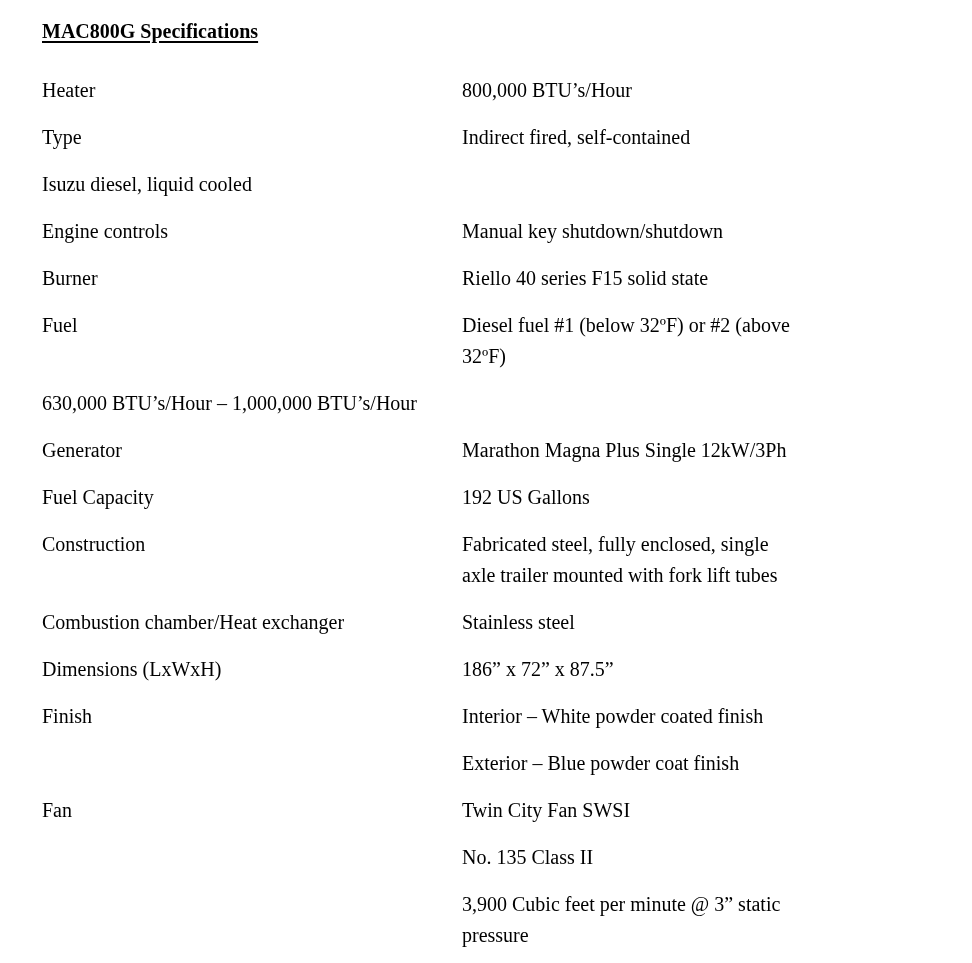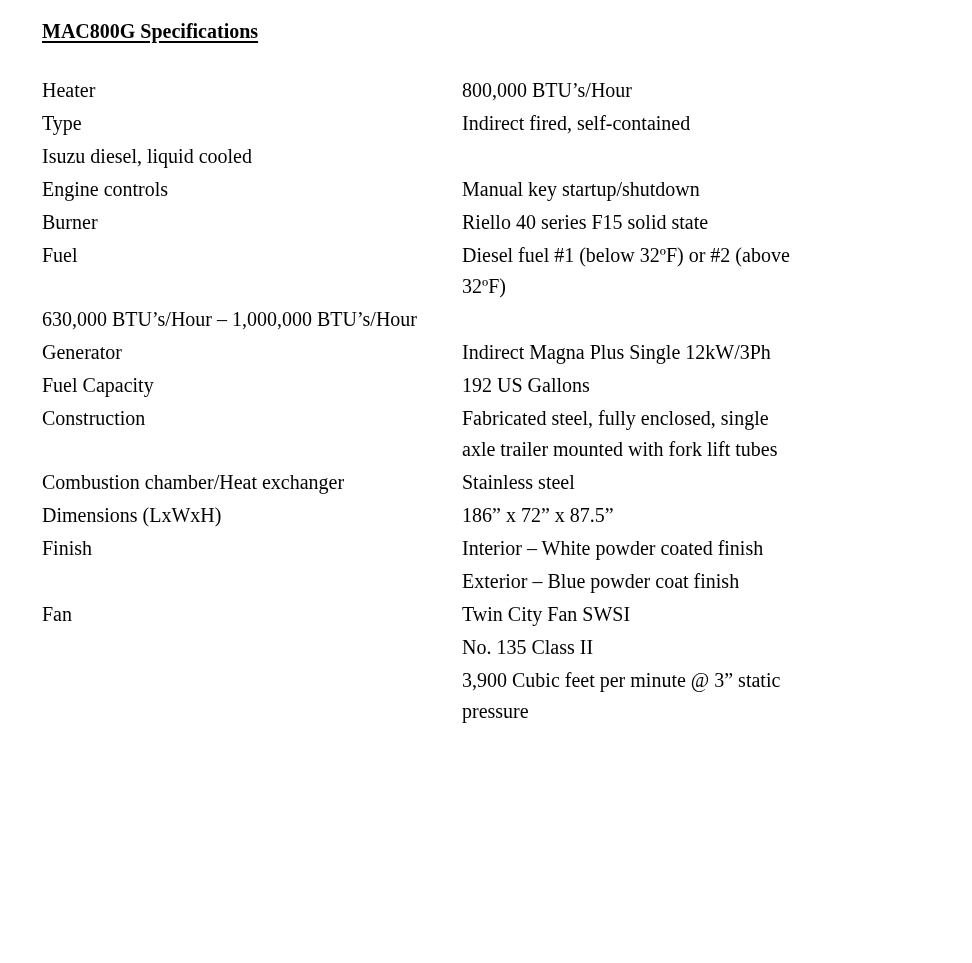--- a/index.html
+++ b/index.html
@@ -25,21 +25,21 @@
     font-size: 20px;
     line-height: 31px;
     font-weight: bold;
     text-decoration: underline;
     text-underline-offset: 3px;
     text-decoration-thickness: 2px;
   }
   .spec-table {
     display: flex;
     flex-direction: column;
-    row-gap: 2px;
+    row-gap: 16px;
   }
   .row {
     display: grid;
     grid-template-columns: 420px 1fr;
     align-items: start;
   }
   .label, .value {
     white-space: normal;
   }
 </style>
@@ -59,40 +59,40 @@
       <div class="label">Type</div>
       <div class="value">Indirect fired, self-contained</div>
     </div>
 
     <div class="row">
       <div class="value">Isuzu diesel, liquid cooled</div>
     </div>
 
     <div class="row">
       <div class="label">Engine controls</div>
-      <div class="value">Manual key startup/shutdown</div>
+      <div class="value">Manual key shutdown/shutdown</div>
     </div>
 
     <div class="row">
       <div class="label">Burner</div>
       <div class="value">Riello 40 series F15 solid state</div>
     </div>
 
     <div class="row">
       <div class="label">Fuel</div>
       <div class="value">Diesel fuel #1 (below 32ºF) or #2 (above 32ºF)</div>
     </div>
 
     <div class="row">
       <div class="value">630,000 BTU’s/Hour – 1,000,000 BTU’s/Hour</div>
     </div>
 
     <div class="row">
       <div class="label">Generator</div>
-      <div class="value">Indirect Magna Plus Single 12kW/3Ph</div>
+      <div class="value">Marathon Magna Plus Single 12kW/3Ph</div>
     </div>
 
     <div class="row">
       <div class="label">Fuel Capacity</div>
       <div class="value">192 US Gallons</div>
     </div>
 
     <div class="row">
       <div class="label">Construction</div>
       <div class="value">Fabricated steel, fully enclosed, single axle trailer mounted with fork lift tubes</div>

